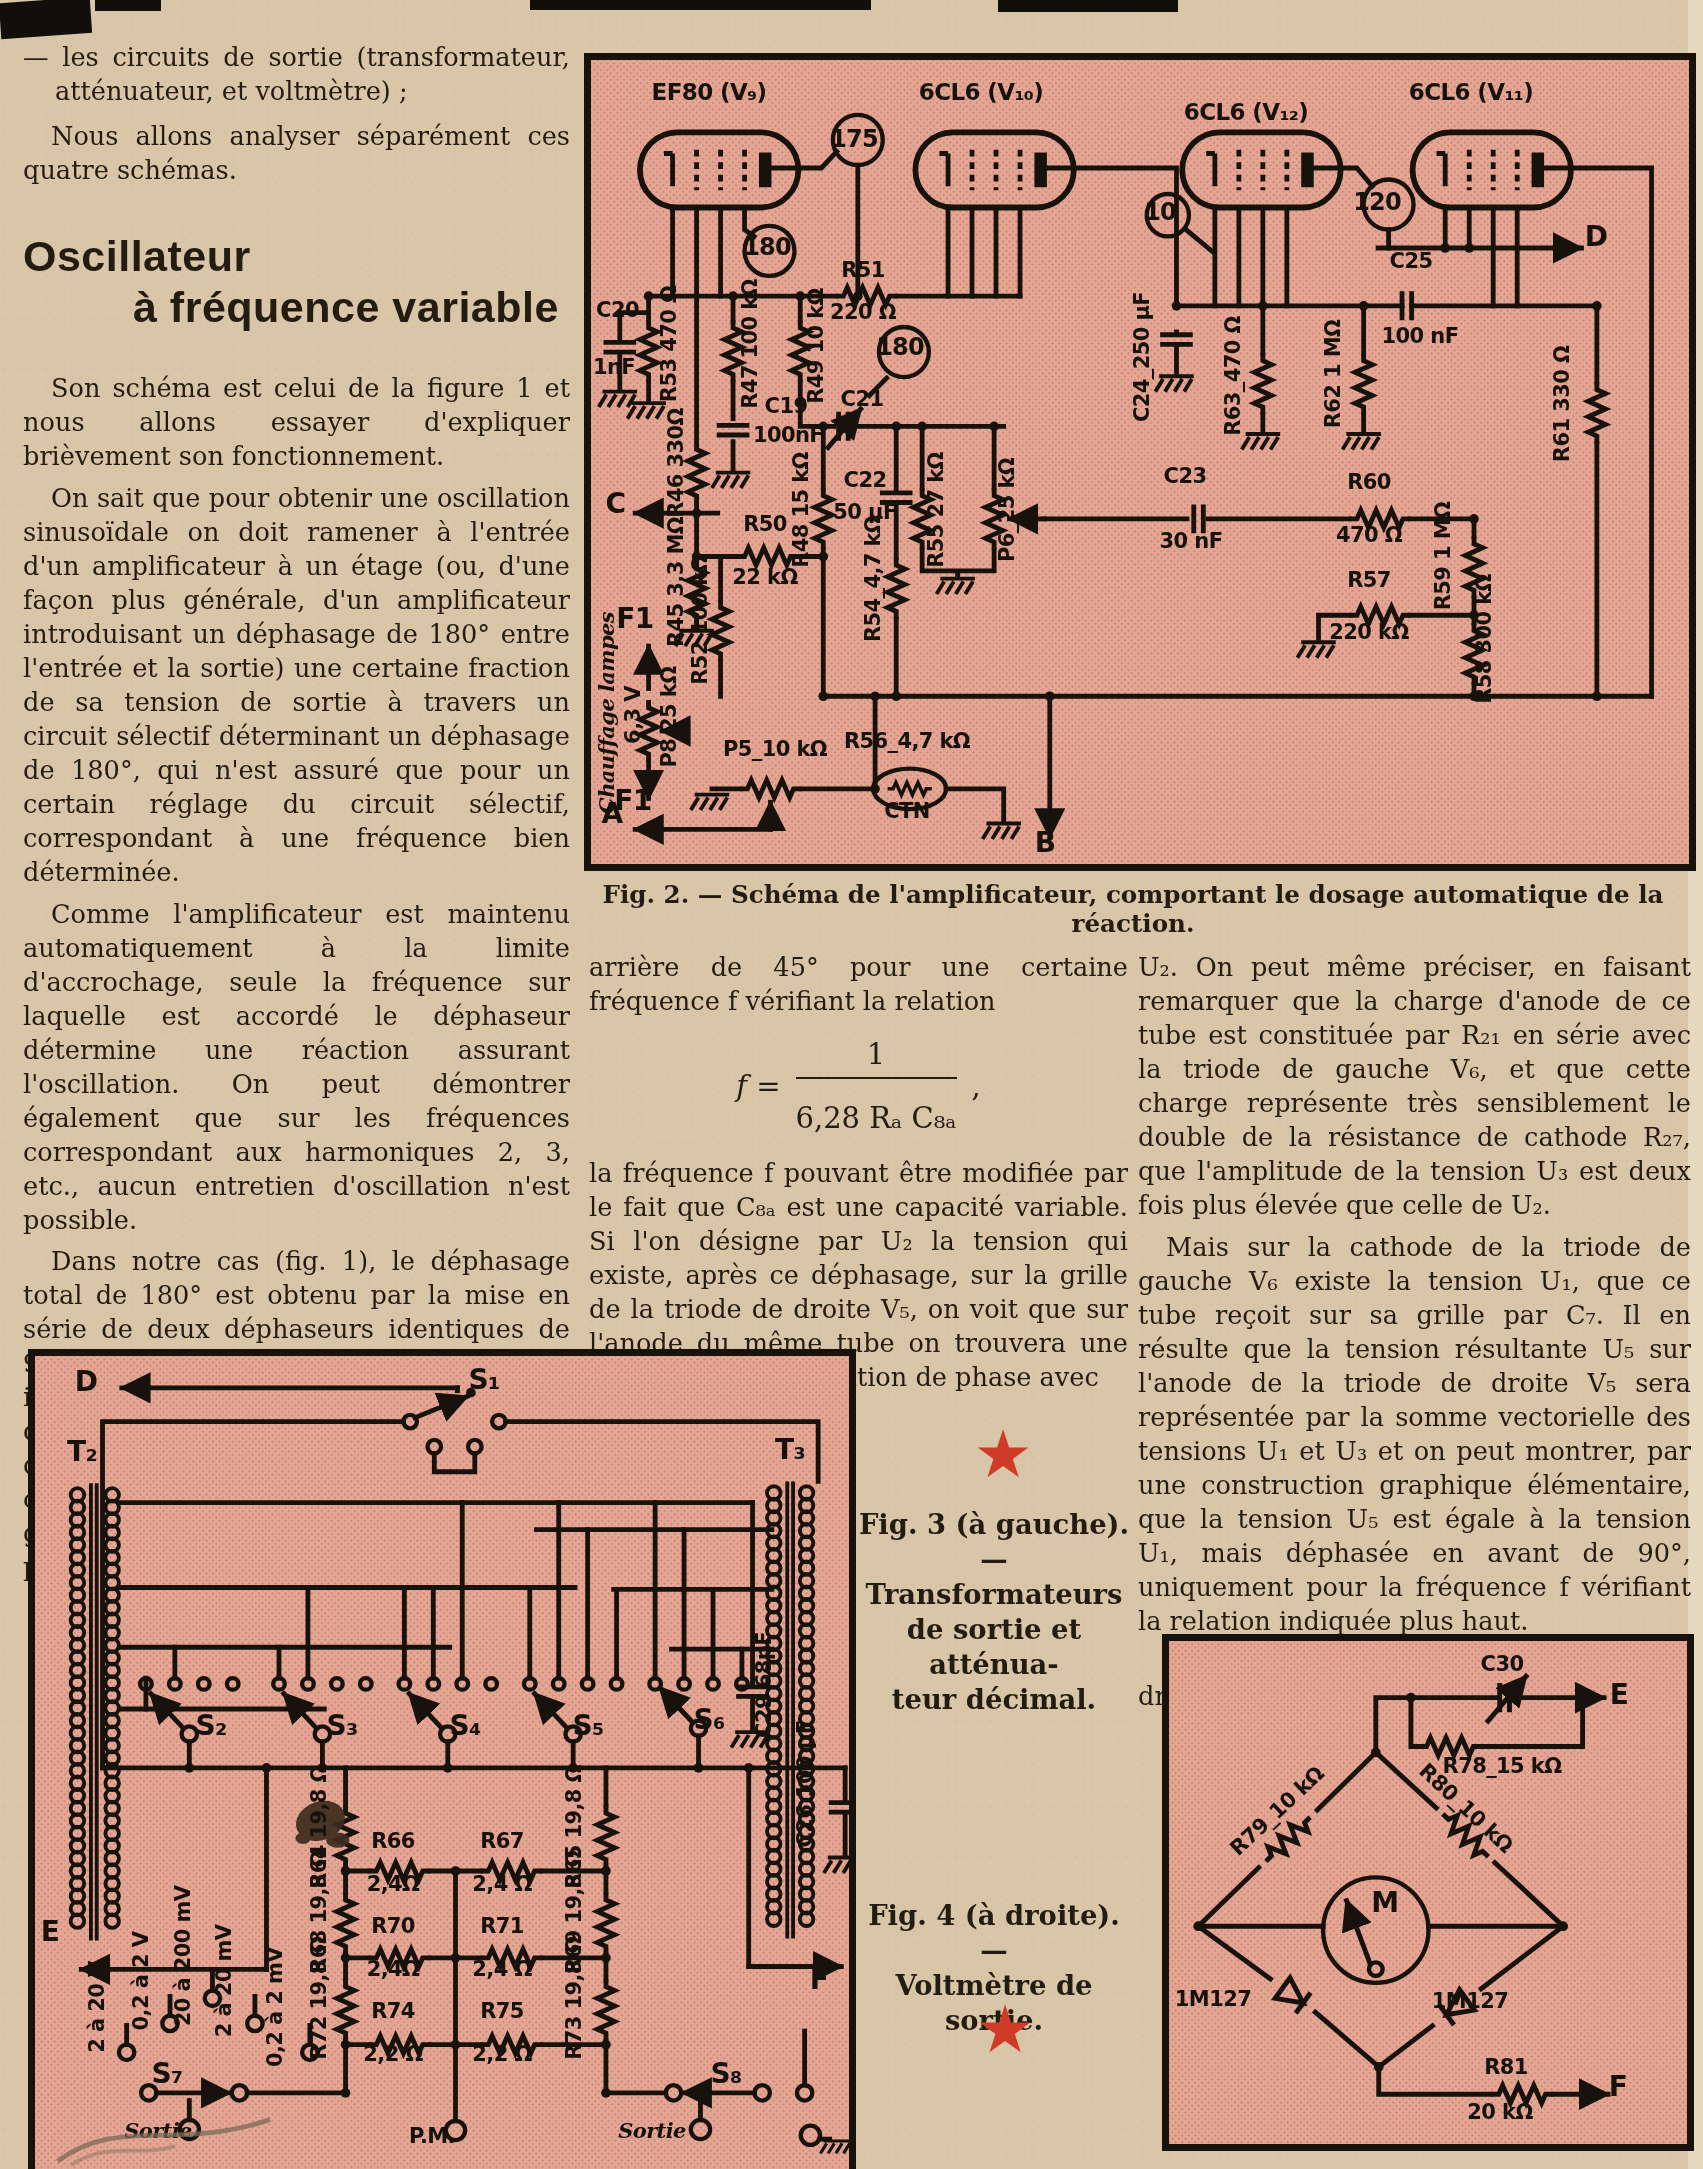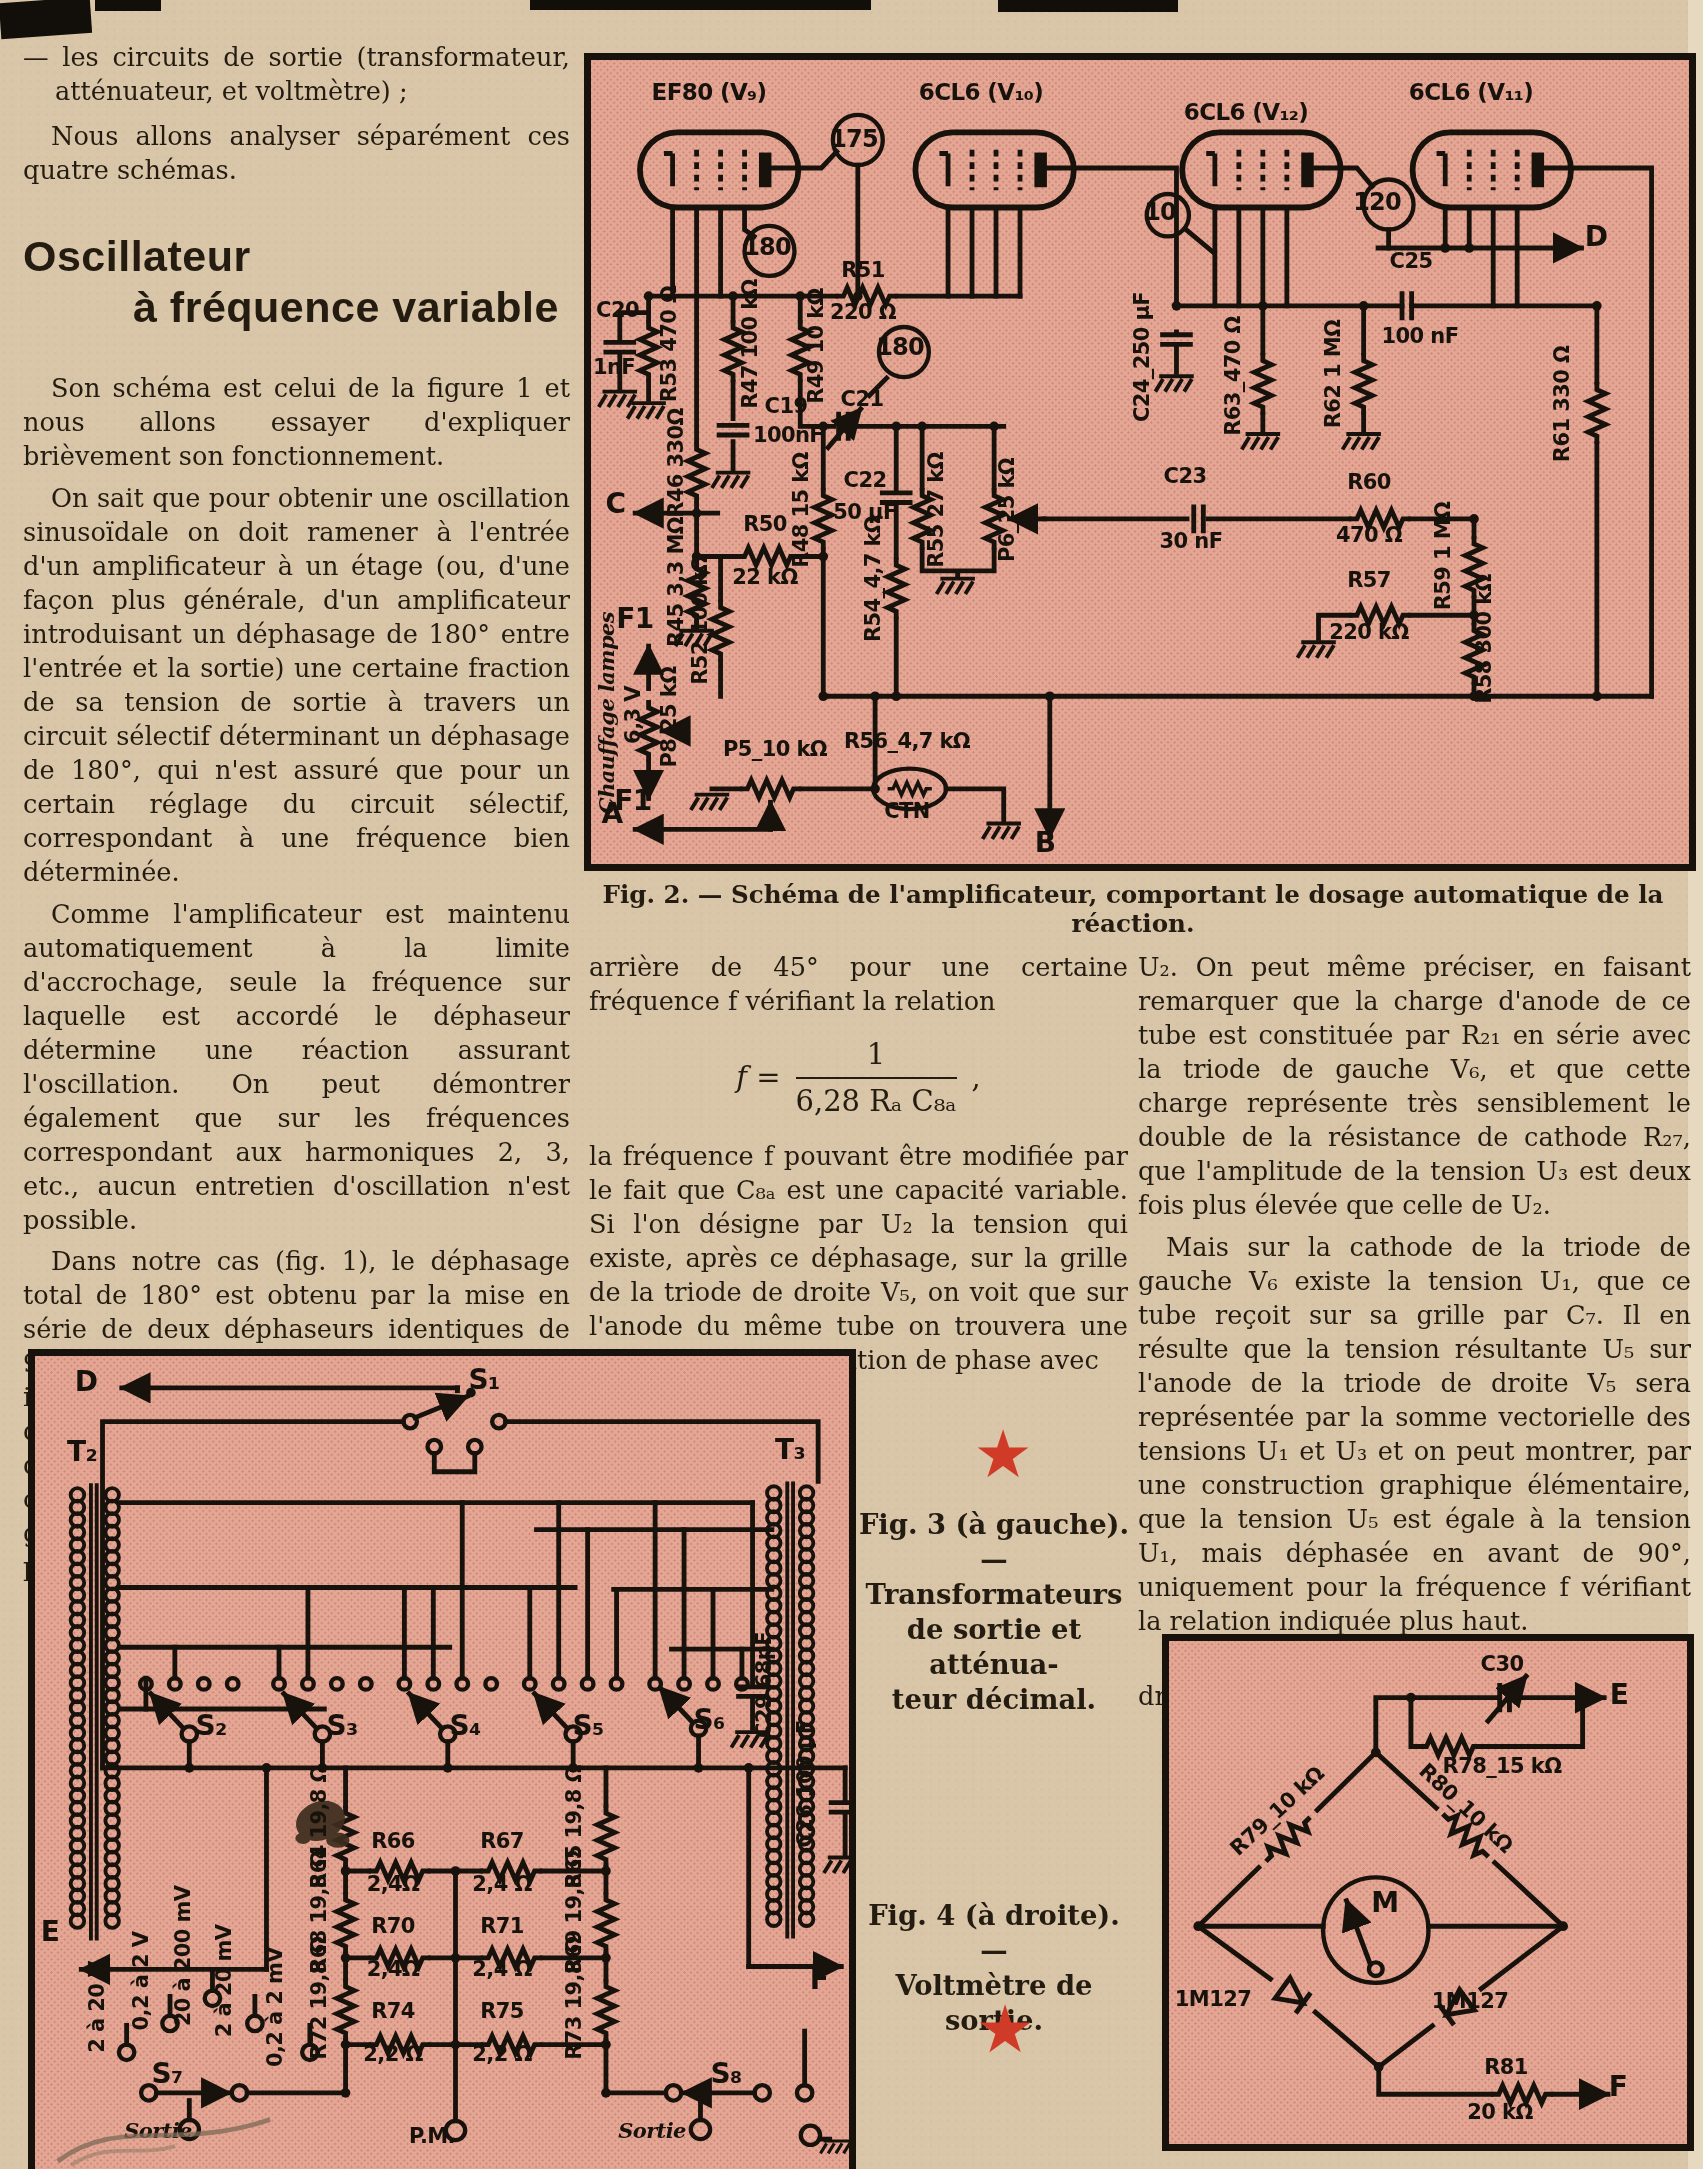--- a/index.html
+++ b/index.html
@@ -18,21 +18,21 @@
   .col p.dash{padding-left:32px;text-indent:-32px;margin-bottom:11.4px;}
   .col p.nind{text-indent:0;}
   .heading{font-family:"Liberation Sans",sans-serif;font-weight:bold;font-size:43px;
            line-height:51px;margin:44px 0 38px 0;text-align:left;letter-spacing:0.5px;}
   .heading .l2{display:block;padding-left:110px;}
   .formula{display:flex;justify-content:center;align-items:center;gap:15px;
            margin:19px 0 21px 0;font-size:29px;}
   .formula .f{font-style:italic;}
   .frac{display:inline-block;text-align:center;}
   .frac .num{display:block;border-bottom:2.8px solid #241c11;padding:0 23px 5.7px;}
-  .frac .den{display:block;padding-top:5px;}
+  .frac .den{display:block;padding-top:22px;}
   
   .figbox{position:absolute;border:7.6px solid #17120c;background-color:#e5a795;
         background-image:radial-gradient(#d08a78 22%,transparent 26%),
                          radial-gradient(#d08a78 22%,transparent 26%);
         background-size:6.6px 6.6px;background-position:0 0,3.3px 3.3px;}
   svg.sch{position:absolute;inset:0;width:100%;height:100%;display:block;}
   svg.sch .w{fill:none;stroke:#17120c;stroke-width:5;stroke-linecap:square;}
   svg.sch .t4{stroke-width:4;}
   svg.sch .o{fill:none;stroke:#17120c;stroke-width:4.5;}
   svg.sch .dot{fill:#17120c;stroke:none;}

